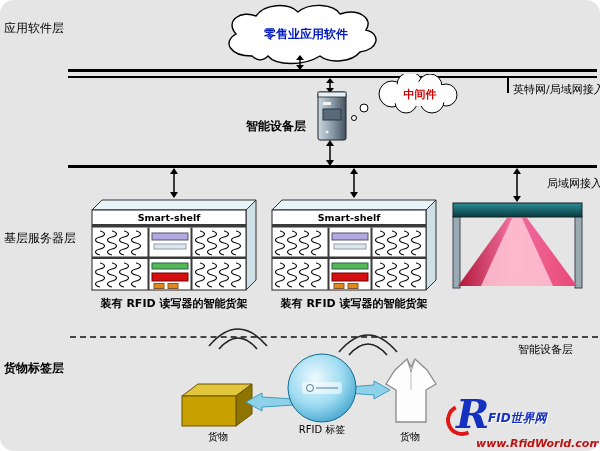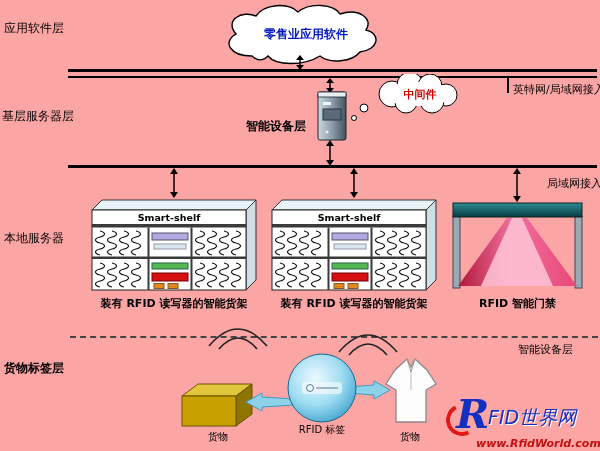--- a/index.html
+++ b/index.html
@@ -1,43 +1,42 @@
 <!DOCTYPE html>
 <html><head>
 <meta charset="utf-8">
 <style>
   * { margin:0; padding:0; box-sizing:border-box; }
   body { font-family:"DejaVu Sans","Liberation Sans",sans-serif; }
-  .stage { position:relative; width:600px; height:451px; background:#fca5a5; overflow:hidden; }
+  .stage { position:relative; width:600px; height:451px; background:#e5e5e5; overflow:hidden;border-radius:14px; }
   .abs { position:absolute; }
   .lbl { position:absolute; color:#000; font-size:12px; white-space:nowrap; }
   .sublbl { position:absolute; color:#000; font-size:11px; font-weight:bold; text-align:center; white-space:nowrap; }
   .smalllbl { position:absolute; color:#000; font-size:10px; text-align:center; }
   .hline { position:absolute; background:#000; height:3px; }
   .hline2 { position:absolute; background:#000; height:2px; }
   .vline { position:absolute; background:#000; width:2px; }
   .dashline { position:absolute; border-top:2px dashed #444; height:0; }
   .rightlbl { position:absolute; color:#000; font-size:11px; white-space:nowrap; }
   .wm { position:absolute; left:448px; top:396px; width:150px; }
   .wm-logo { display:inline-block; position:relative; width:40px; height:44px; vertical-align:middle; }
   .wm-arc { position:absolute; left:-2px; top:8px; width:32px; height:32px; border:4px solid transparent;
             border-left-color:#e01818; border-bottom-color:#e01818; border-radius:50%; transform:rotate(18deg); }
   .wm-r { position:absolute; left:8px; top:-6px; font-family:"DejaVu Serif","Liberation Serif",serif;
           font-style:italic; font-weight:bold; font-size:40px; color:#1430c0; }
-  .wm-name { font-size:19px; font-weight:normal; font-style:italic; color:#1430c0; text-shadow:1px 1px 0 #ffffff; vertical-align:middle; }
+  .wm-name { font-size:12px; font-weight:bold; font-style:italic; color:#1430c0; text-shadow:1px 1px 0 #ffffff; vertical-align:middle; }
   .wm-url { margin-top:-3px; margin-left:28px; font-size:11px; font-weight:bold; font-style:italic; color:#c01010; }
 </style>
 </head>
 <body>
 
 <div class="stage">
 
   <div class="lbl" style="left:4px; top:20px;">应用软件层</div>
-  <div class="lbl" style="left:2px; top:108px;">基层服务器层</div>
-  <div class="lbl" style="left:4px; top:230px;">本地服务器</div>
+  <div class="lbl" style="left:4px; top:230px;">基层服务器层</div>
   <div class="lbl" style="left:4px; top:360px;font-weight:bold;">货物标签层</div>
 
   <svg class="abs" style="left:212px; top:4px;" width="190" height="62" viewBox="0 0 190 62">
     <path d="M40,52 C18,52 10,38 24,30 C12,16 30,6 44,12 C52,0 76,-2 86,8 C98,-2 122,0 128,10
              C146,4 162,14 154,26 C170,30 166,46 148,48 C140,58 118,60 108,52 C92,62 64,62 56,52
              C50,58 44,56 40,52 Z" fill="#ffffff" stroke="#000" stroke-width="1.4"></path>
     <text x="94" y="34" text-anchor="middle" font-size="12" font-weight="bold" fill="#0018c0">零售业应用软件</text>
   </svg>
 
   <svg class="abs" style="left:294px; top:55px;" width="12" height="15">
@@ -197,21 +196,20 @@
     </defs>
     <rect x="3" y="22" width="7" height="72" fill="#9aaab2" stroke="#445"></rect>
     <rect x="125" y="22" width="7" height="72" fill="#9aaab2" stroke="#445"></rect>
     <polygon points="57,24 77,24 127,92 8,92" fill="url(#gateBeam)"></polygon>
     <polygon points="62,24 72,24 103,92 31,92" fill="#ffc6d6" opacity="0.85"></polygon>
     <rect x="3" y="9" width="129" height="14" fill="url(#gateBar)" stroke="#122"></rect>
   </svg>
 
   <div class="sublbl" style="left:84px;  top:296px; width:180px;">装有 RFID 读写器的智能货架</div>
   <div class="sublbl" style="left:264px; top:296px; width:180px;">装有 RFID 读写器的智能货架</div>
-  <div class="sublbl" style="left:455px; top:296px; width:125px;">RFID 智能门禁</div>
 
   <div class="dashline" style="left:70px; top:336px; width:528px;"></div>
   <div class="rightlbl" style="left:518px; top:342px;">智能设备层</div>
 
   <svg class="abs" style="left:203px; top:320px;" width="70" height="32" viewBox="0 0 70 32">
     <path d="M6,26 Q35,-8 64,26" fill="none" stroke="#222" stroke-width="1.6"></path>
     <path d="M16,29 Q35,7 54,29" fill="none" stroke="#222" stroke-width="1.6"></path>
   </svg>
   <svg class="abs" style="left:333px; top:326px;" width="70" height="32" viewBox="0 0 70 32">
     <path d="M6,26 Q35,-8 64,26" fill="none" stroke="#222" stroke-width="1.6"></path>

